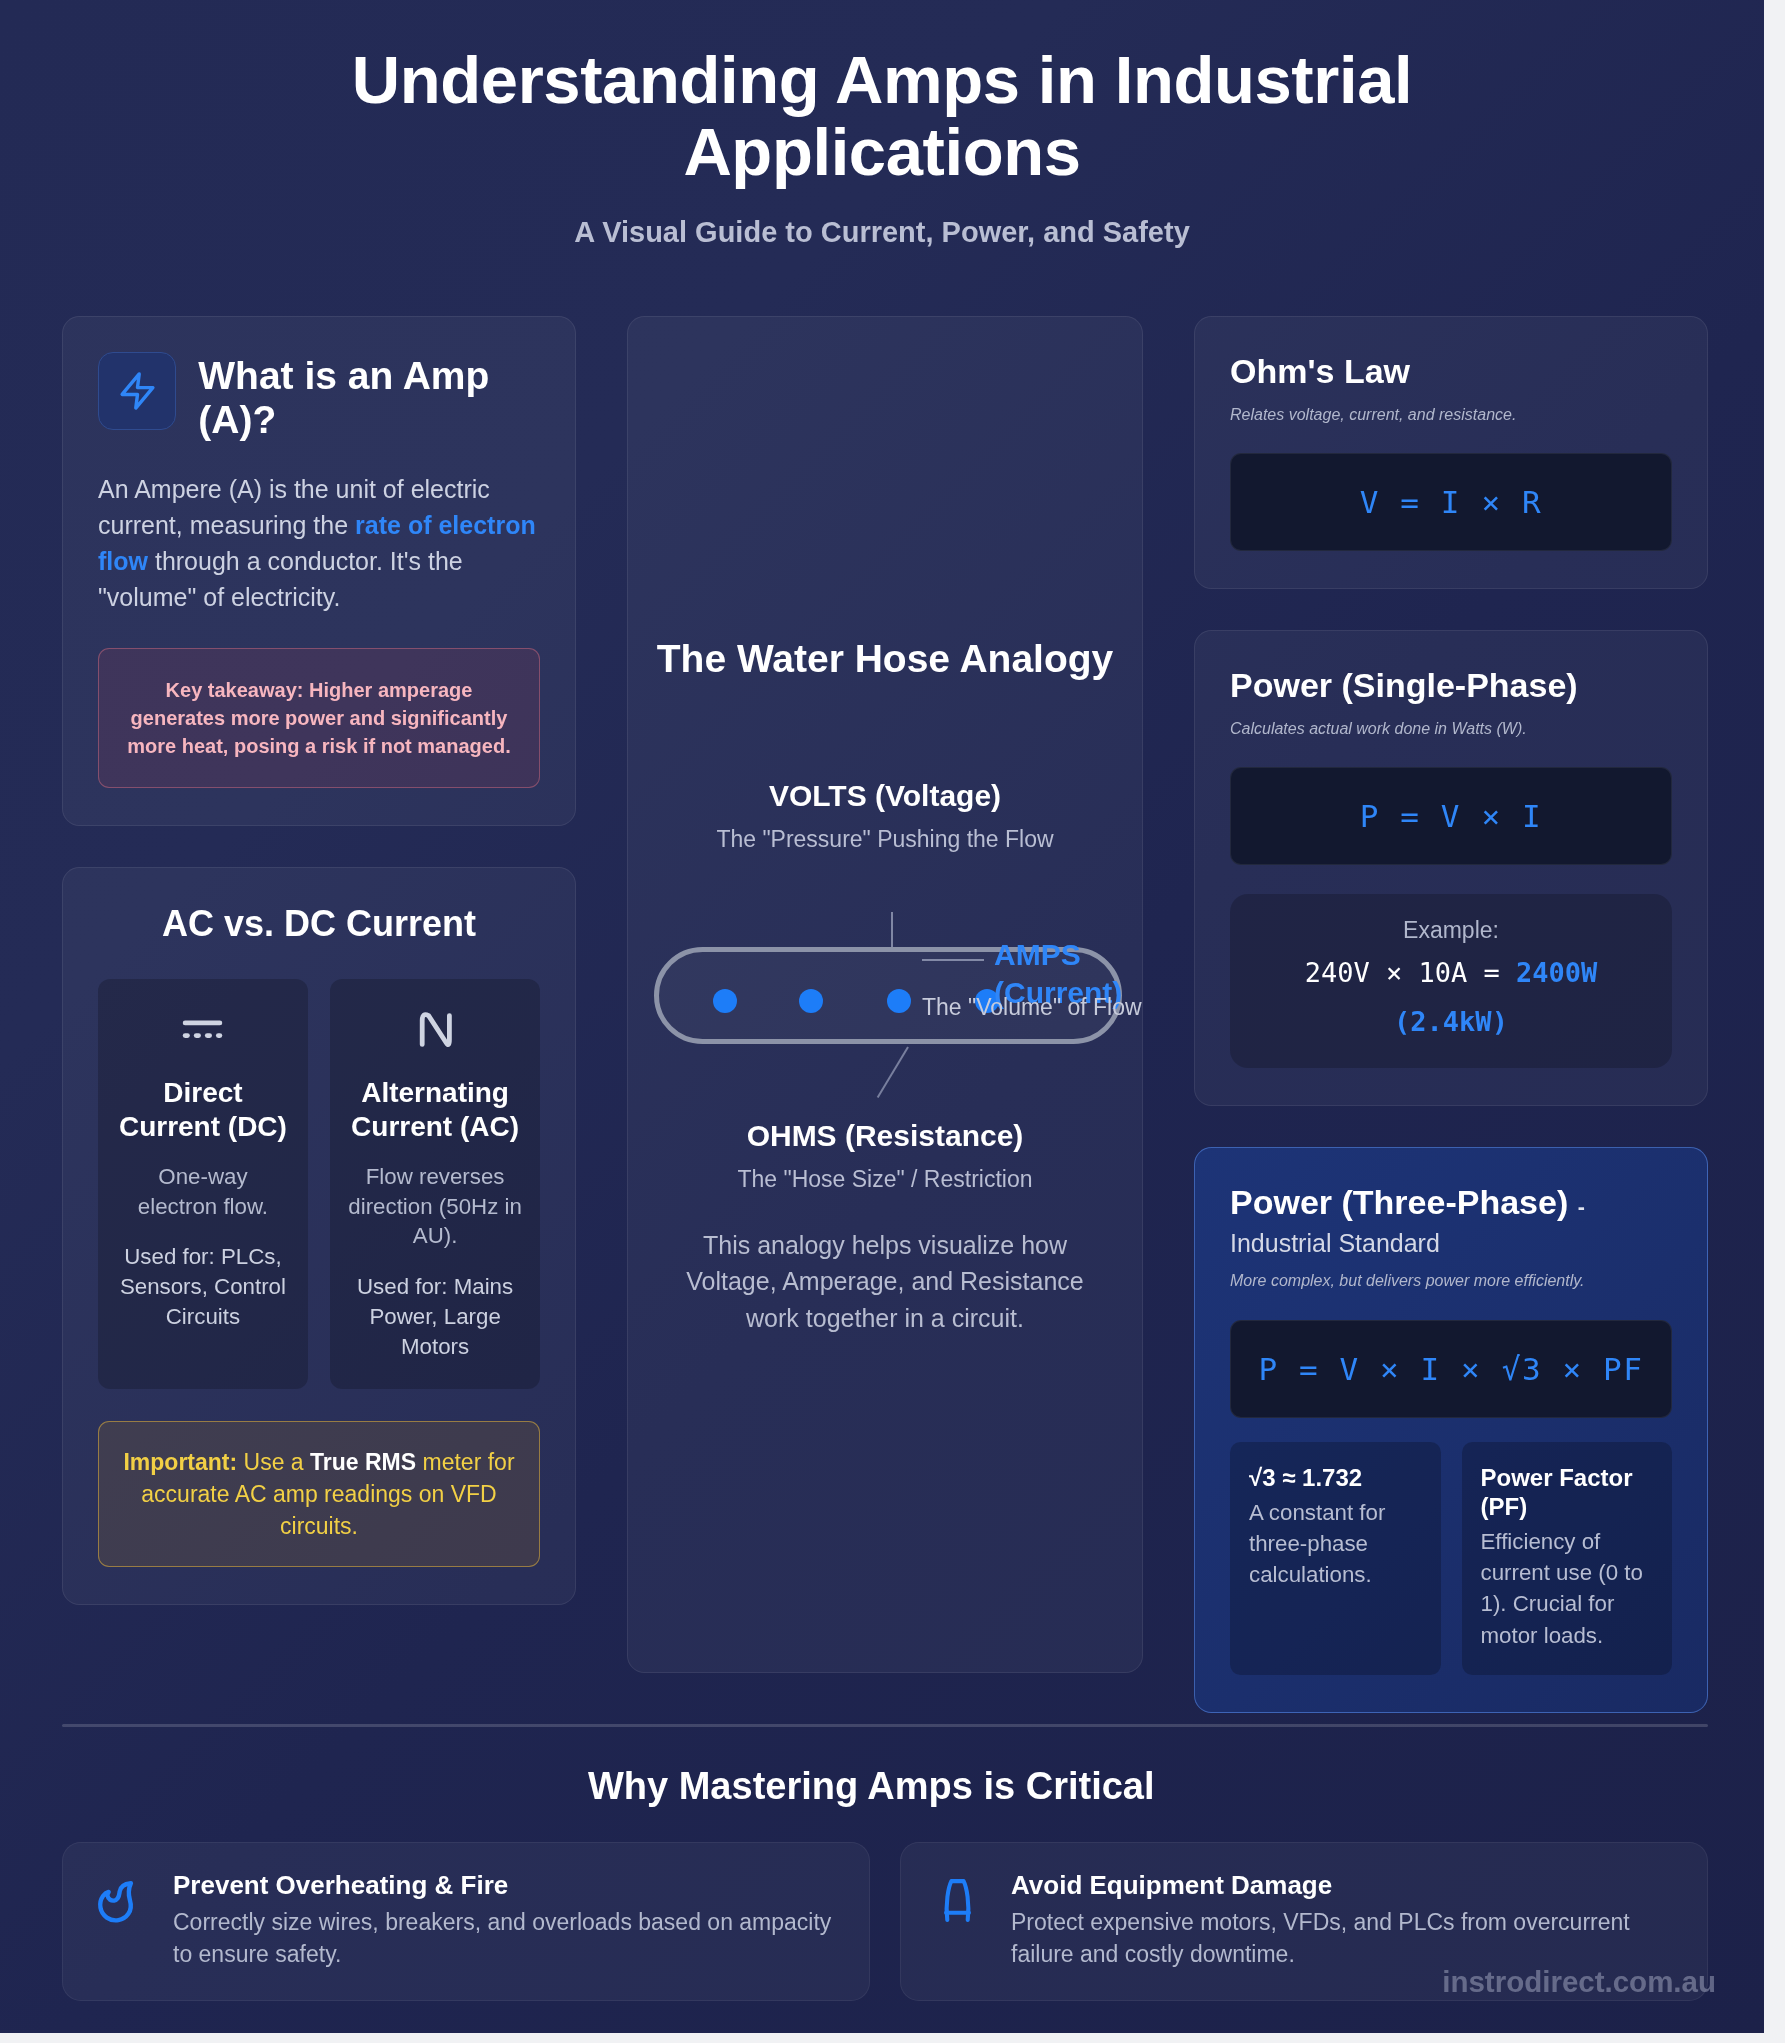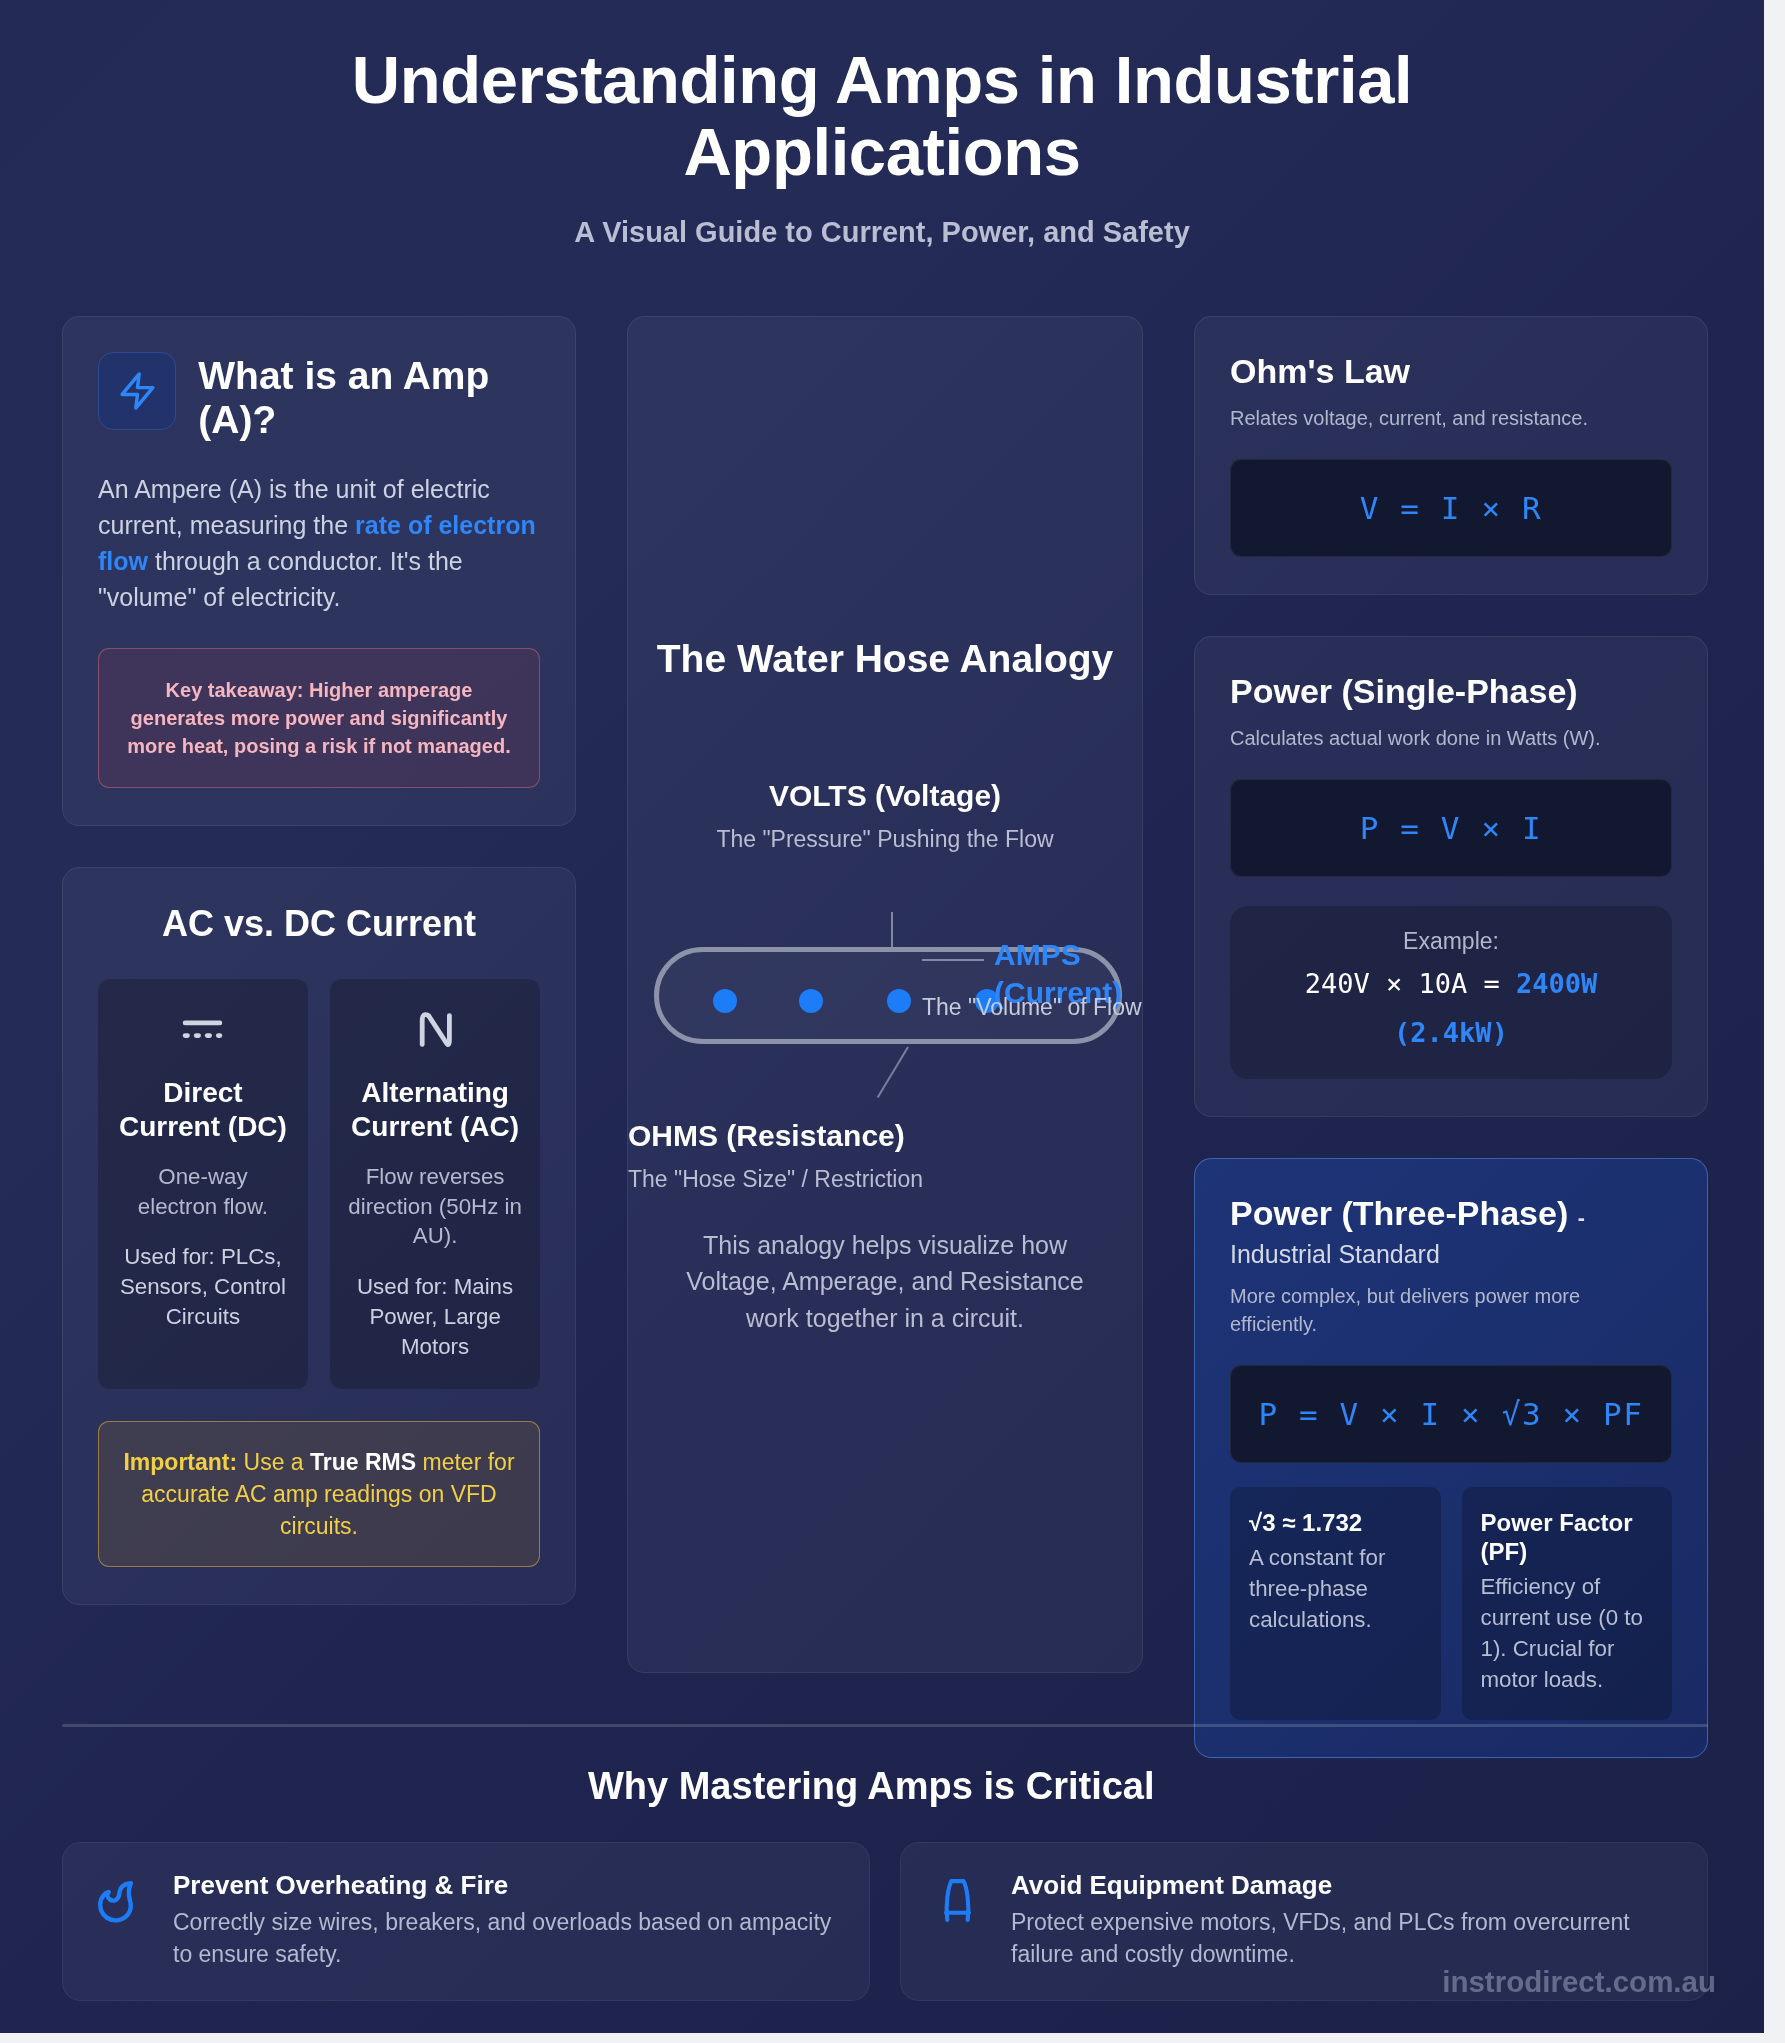--- a/index.html
+++ b/index.html
@@ -161,32 +161,32 @@
   }
   .amps-sub {
     position: absolute; left: 294px; top: 677px; width: 319px;
     font-size: 23px; color: #c7cbdb;
   }
   .dline {
     position:absolute; left: 279px; top: 730px; width: 2.4px; height: 59px;
     background: rgba(200,208,228,0.50);
     transform: rotate(31deg); transform-origin: top center;
   }
-  .ohms-block { position:absolute; left:0; right:0; top: 802px; text-align:left; }
+  .ohms-block { position:absolute; left:0; right:0; top: 802px; text-align:center; }
   .ohms-big { font-size: 30px; font-weight: bold; color: #ffffff; }
   .ohms-sub { margin-top: 12.8px; font-size: 23px; color: #b9bed3; }
   .analogy-foot {
     position:absolute; left: 49px; right: 49px; top: 910px;
     text-align:center; font-size: 25px; line-height: 1.45; color: #b8bdd1;
   }
   
   .r-title { font-size: 34px; font-weight: bold; color:#fff; }
   .r-title .dash { font-size: 21.5px; font-weight: bold; color:#dfe3ef; }
   .r-title2 { font-size: 25px; color: #d4d8e6; margin-top: 6.4px; }
-  .r-sub { margin-top: 12.8px; font-size: 20px; color: #b1b7cc; line-height: 1.4; }
+  .r-sub { margin-top: 12.8px; font-size: 16px; color: #b1b7cc; line-height: 1.4; font-style: italic; }
   .formula {
     margin-top: 27px;
     background: #12182f;
     border: 0.8px solid rgba(255,255,255,0.07);
     border-radius: 11.2px;
     padding: 30px 16px;
     text-align: center;
     font-family: "DejaVu Sans Mono", monospace;
     font-size: 31px; color: #2f86f8; letter-spacing: 1.6px;
   }

